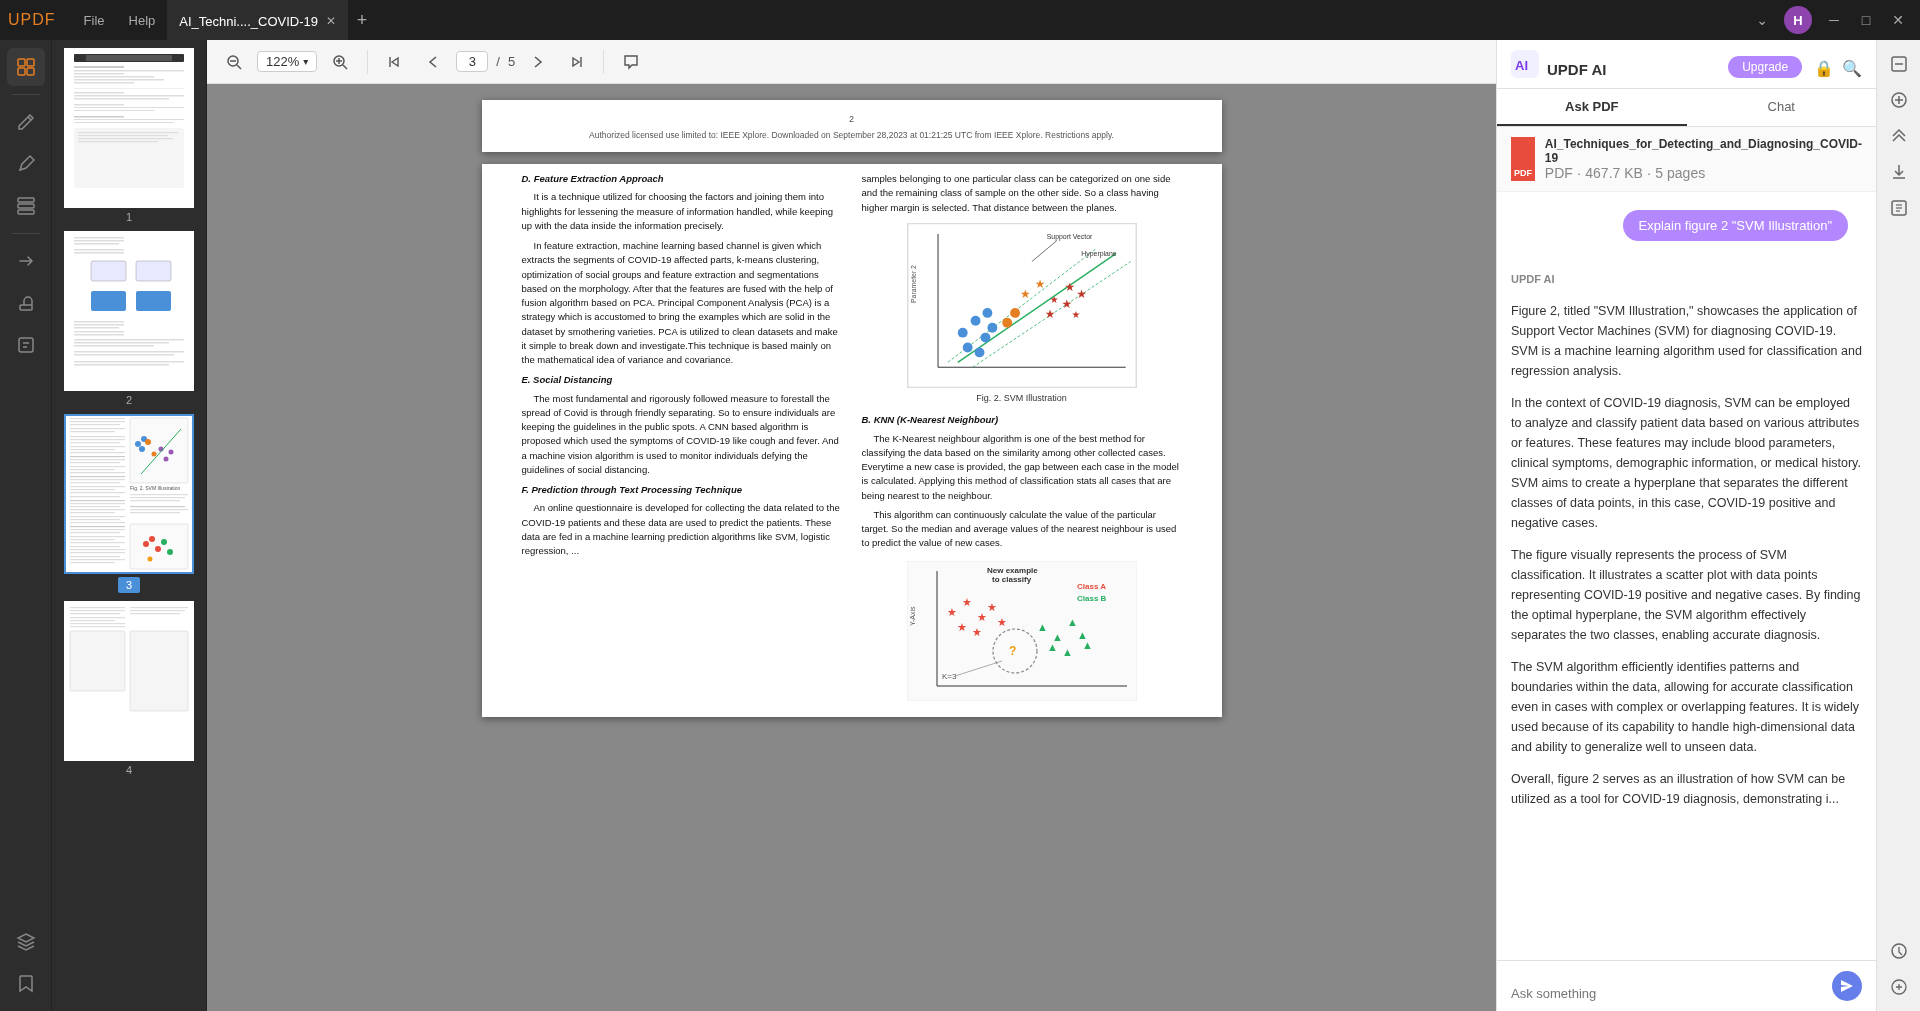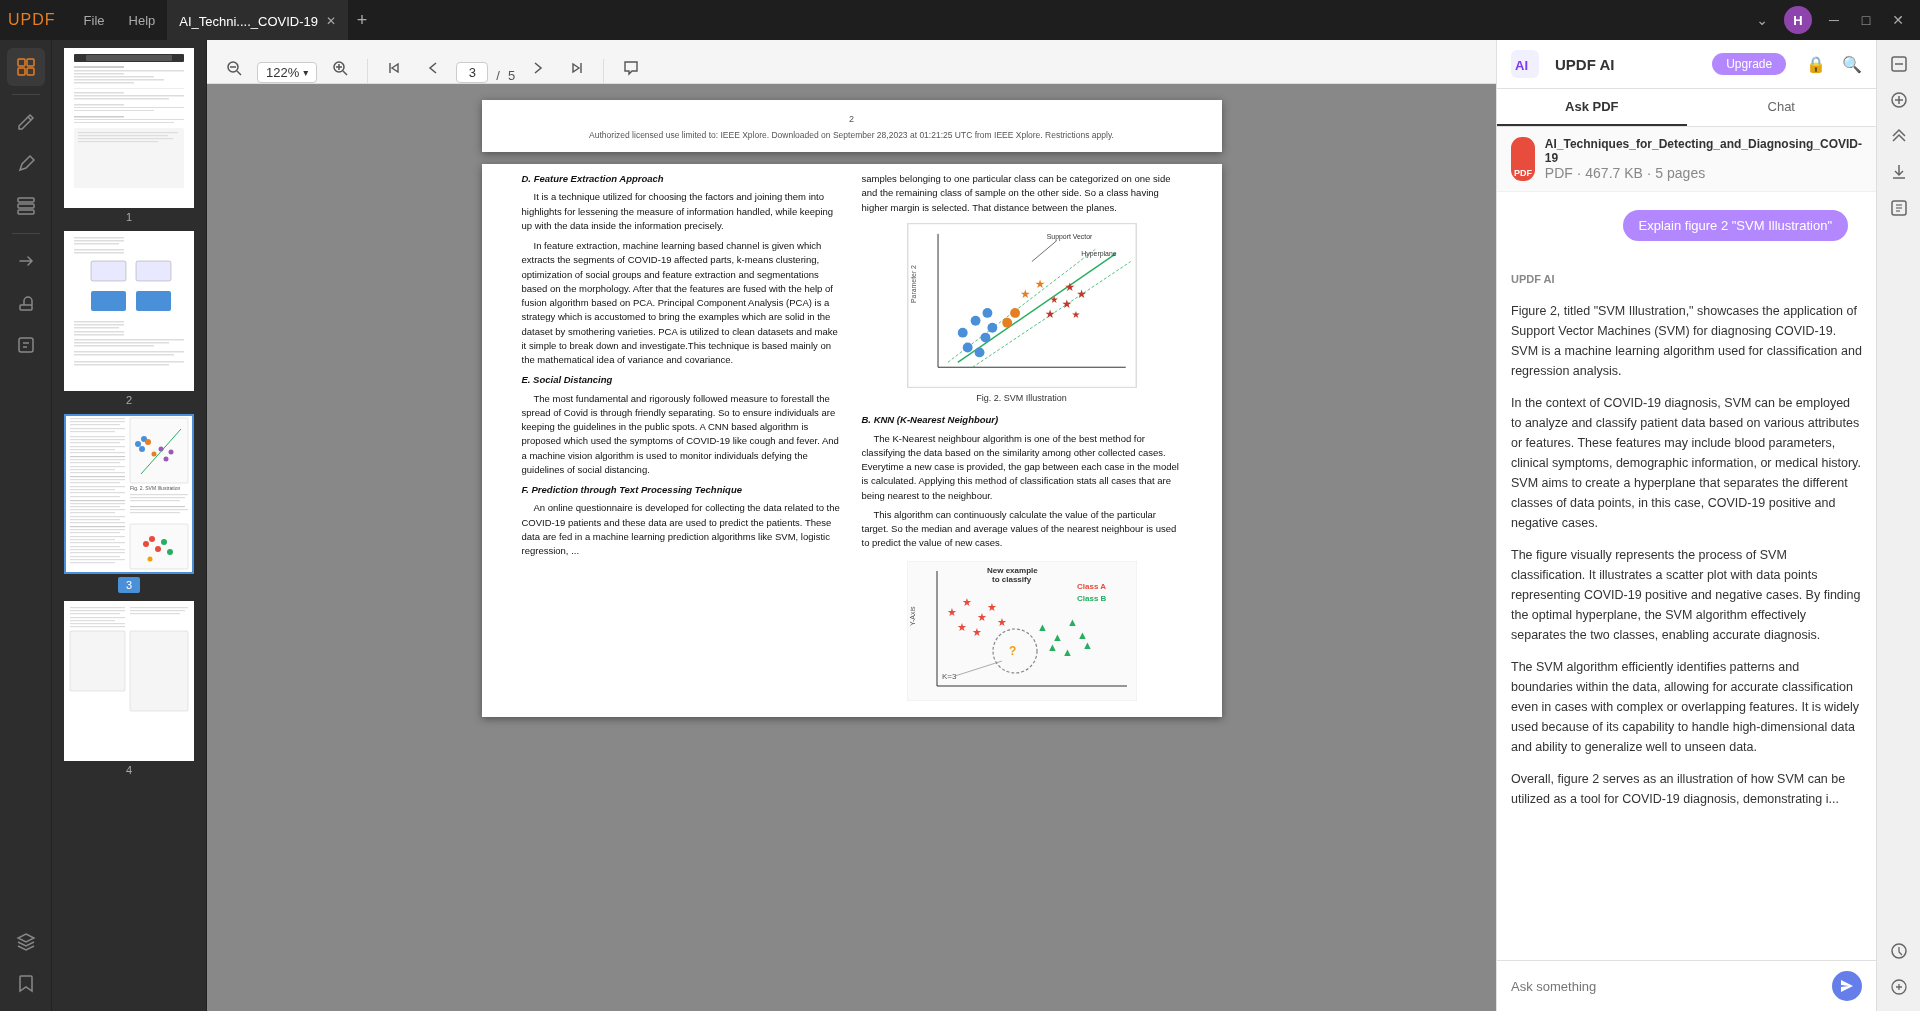--- a/index.html
+++ b/index.html
@@ -40,21 +40,21 @@
     .thumb-img {
       width: 130px; background: #fff; border: 2px solid transparent;
       display: flex; align-items: center; justify-content: center; overflow: hidden;
       font-size: 8px; color: #333; position: relative;
     }
     .thumb-item.active .thumb-img { border-color: #4a90d9; }
     .thumb-label { font-size: 11px; color: #aaa; margin-top: 3px; }
 
     
     .toolbar {
-      display: flex; align-items: flex-end; background: #f5f5f5; border-bottom: 1px solid #ddd;
+      display: flex; align-items: center; background: #f5f5f5; border-bottom: 1px solid #ddd;
       padding: 0 12px; height: 44px; gap: 8px; flex-shrink: 0;
     }
     .toolbar-btn { display: flex; align-items: center; justify-content: center; width: 30px; height: 30px; border-radius: 4px; cursor: pointer; color: #555; font-size: 16px; border: none; background: transparent; }
     .zoom-display { display: flex; align-items: center; background: #fff; border: 1px solid #ccc; border-radius: 4px; padding: 2px 8px; font-size: 13px; color: #333; gap: 4px; }
     .toolbar-sep { width: 1px; height: 24px; background: #ddd; margin: 0 4px; }
     .page-input { width: 32px; text-align: center; border: 1px solid #ccc; border-radius: 4px; font-size: 13px; color: #333; padding: 2px 4px; background: #fff; }
     .page-total { font-size: 13px; color: #555; }
 
     
     .pdf-area {
@@ -74,57 +74,57 @@
 
     
     .svm-figure { border: 1px solid #ddd; }
 
     
     .ai-panel {
       width: 380px; background: #fff; border-left: 1px solid #e0e0e0;
       display: flex; flex-direction: column; flex-shrink: 0;
     }
     .ai-panel-header {
-      display: flex; align-items: center; padding: 10px 14px; border-bottom: 1px solid #e0e0e0;
-      gap: 16px;
+      display: flex; align-items: flex-end; padding: 10px 14px; border-bottom: 1px solid #e0e0e0;
+      gap: 8px;
     }
     .ai-title { font-size: 15px; font-weight: 600; color: #333; flex: 1; }
     .upgrade-btn {
       background: #b388ff; color: #fff; border: none; border-radius: 16px;
       padding: 4px 14px; font-size: 12px; cursor: pointer; font-weight: 500;
     }
     .ai-tabs { display: flex; border-bottom: 1px solid #e0e0e0; }
     .ai-tab {
       flex: 1; text-align: center; padding: 10px; font-size: 13px; cursor: pointer;
       color: #666; border-bottom: 2px solid transparent;
     }
     .ai-tab.active { color: #333; font-weight: 600; border-bottom: 2px solid #333; }
 
     .ai-file-info {
       display: flex; align-items: center; padding: 10px 14px; gap: 10px;
       border-bottom: 1px solid #f0f0f0; background: #fafafa;
     }
-    .pdf-icon { width: 36px; height: 44px; background: #e74c3c; border-radius: 11px; display: flex; align-items: flex-end; justify-content: center; padding-bottom: 3px; }
+    .pdf-icon { width: 36px; height: 44px; background: #e74c3c; border-radius: 0; display: flex; align-items: flex-end; justify-content: center; padding-bottom: 3px; }
     .pdf-icon span { color: #fff; font-size: 9px; font-weight: bold; }
     .file-details { display: flex; flex-direction: column; }
     .file-name { font-size: 12px; font-weight: 600; color: #333; }
     .file-meta { font-size: 14px; color: #888; }
 
     .ai-explain-btn {
       margin: 10px 14px; background: #b388ff; color: #fff; border: none;
       border-radius: 20px; padding: 8px 16px; font-size: 13px; cursor: pointer;
       text-align: center; font-weight: 500; align-self: flex-end;
     }
 
     .ai-chat-area { flex: 1; overflow-y: auto; padding: 14px; display: flex; flex-direction: column; gap: 12px; }
     .ai-sender-label { font-size: 11px; font-weight: 600; color: #888; margin-bottom: 4px; }
     .ai-message { font-size: 12.5px; color: #333; line-height: 1.6; }
 
     .ai-input-area {
-      display: flex; align-items: center; padding: 10px 14px;
+      display: flex; align-items: flex-end; padding: 10px 14px;
       border-top: 1px solid #e0e0e0; 
     }
     .ai-input {
       flex: 1; border: none; outline: none; font-size: 13px; color: #333;
       placeholder-color: #aaa;
     }
     .ai-send-btn {
       width: 30px; height: 30px; background: #667eea; border: none; border-radius: 50%;
       display: flex; align-items: center; justify-content: center; cursor: pointer; color: #fff; font-size: 14px;
     }

